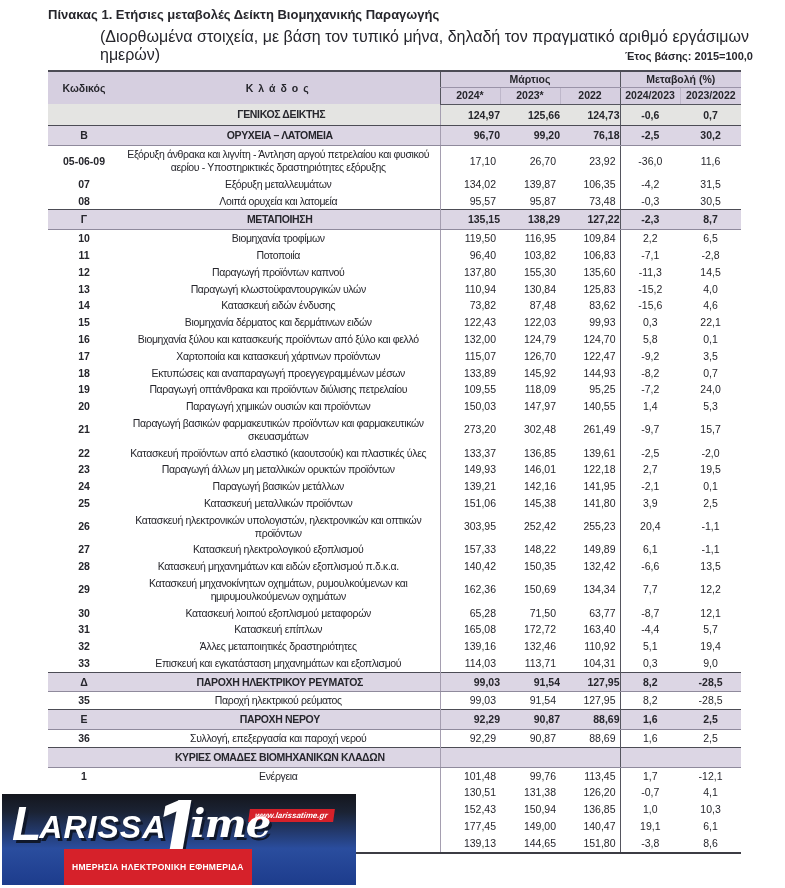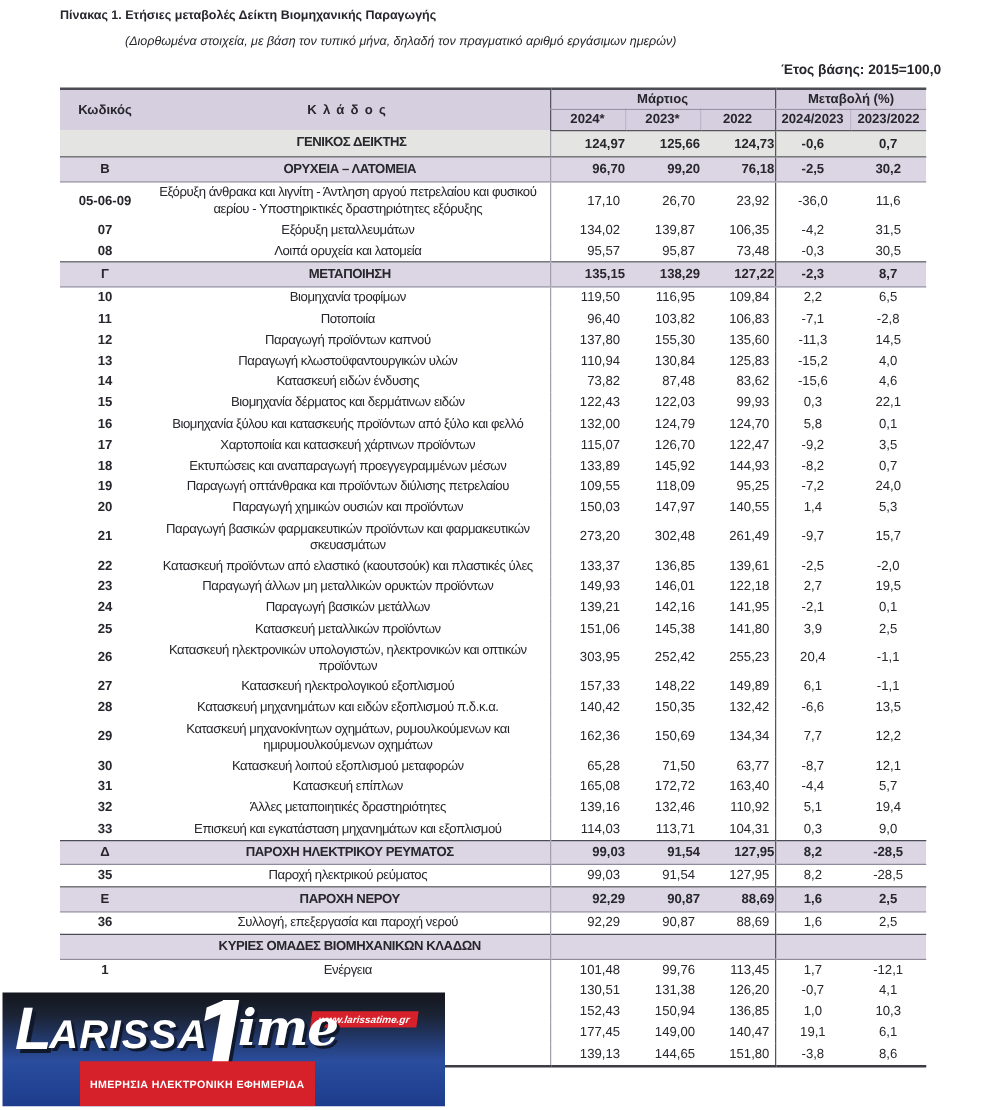--- a/index.html
+++ b/index.html
@@ -1,21 +1,21 @@
 <!DOCTYPE html>
 <html><head>
 <meta charset="utf-8">
 <style>
   html,body { margin:0; padding:0; background:#fff; }
   .page {
     position:relative; width:785px; height:888px; background:#ffffff;
     font-family:"Liberation Sans", sans-serif; color:#26262c; overflow:hidden;
   }
-  .doc-title { position:absolute; top:7px; left:48px; font-size:10px; font-weight:bold; }
-  .doc-subtitle { position:absolute; top:28px; left:100px; font-size:10px; font-style:italic; }
+  .doc-title { position:absolute; top:7px; left:48px; font-size:13px; font-weight:bold; }
+  .doc-subtitle { position:absolute; top:28px; left:100px; font-size:16px; }
   .base-year { position:absolute; top:50px; left:60px; width:693px; text-align:right; font-size:11px; font-weight:bold; }
 
   table.stat-table {
     position:absolute; top:70px; left:48px; width:693px;
     border-collapse:collapse; table-layout:fixed; font-size:10.5px;
   }
   .stat-table th, .stat-table td { line-height:12.8px; vertical-align:middle; overflow:hidden; }
 
   
   thead th { background:#d6cfe0; font-weight:bold; padding:1px 0; }

